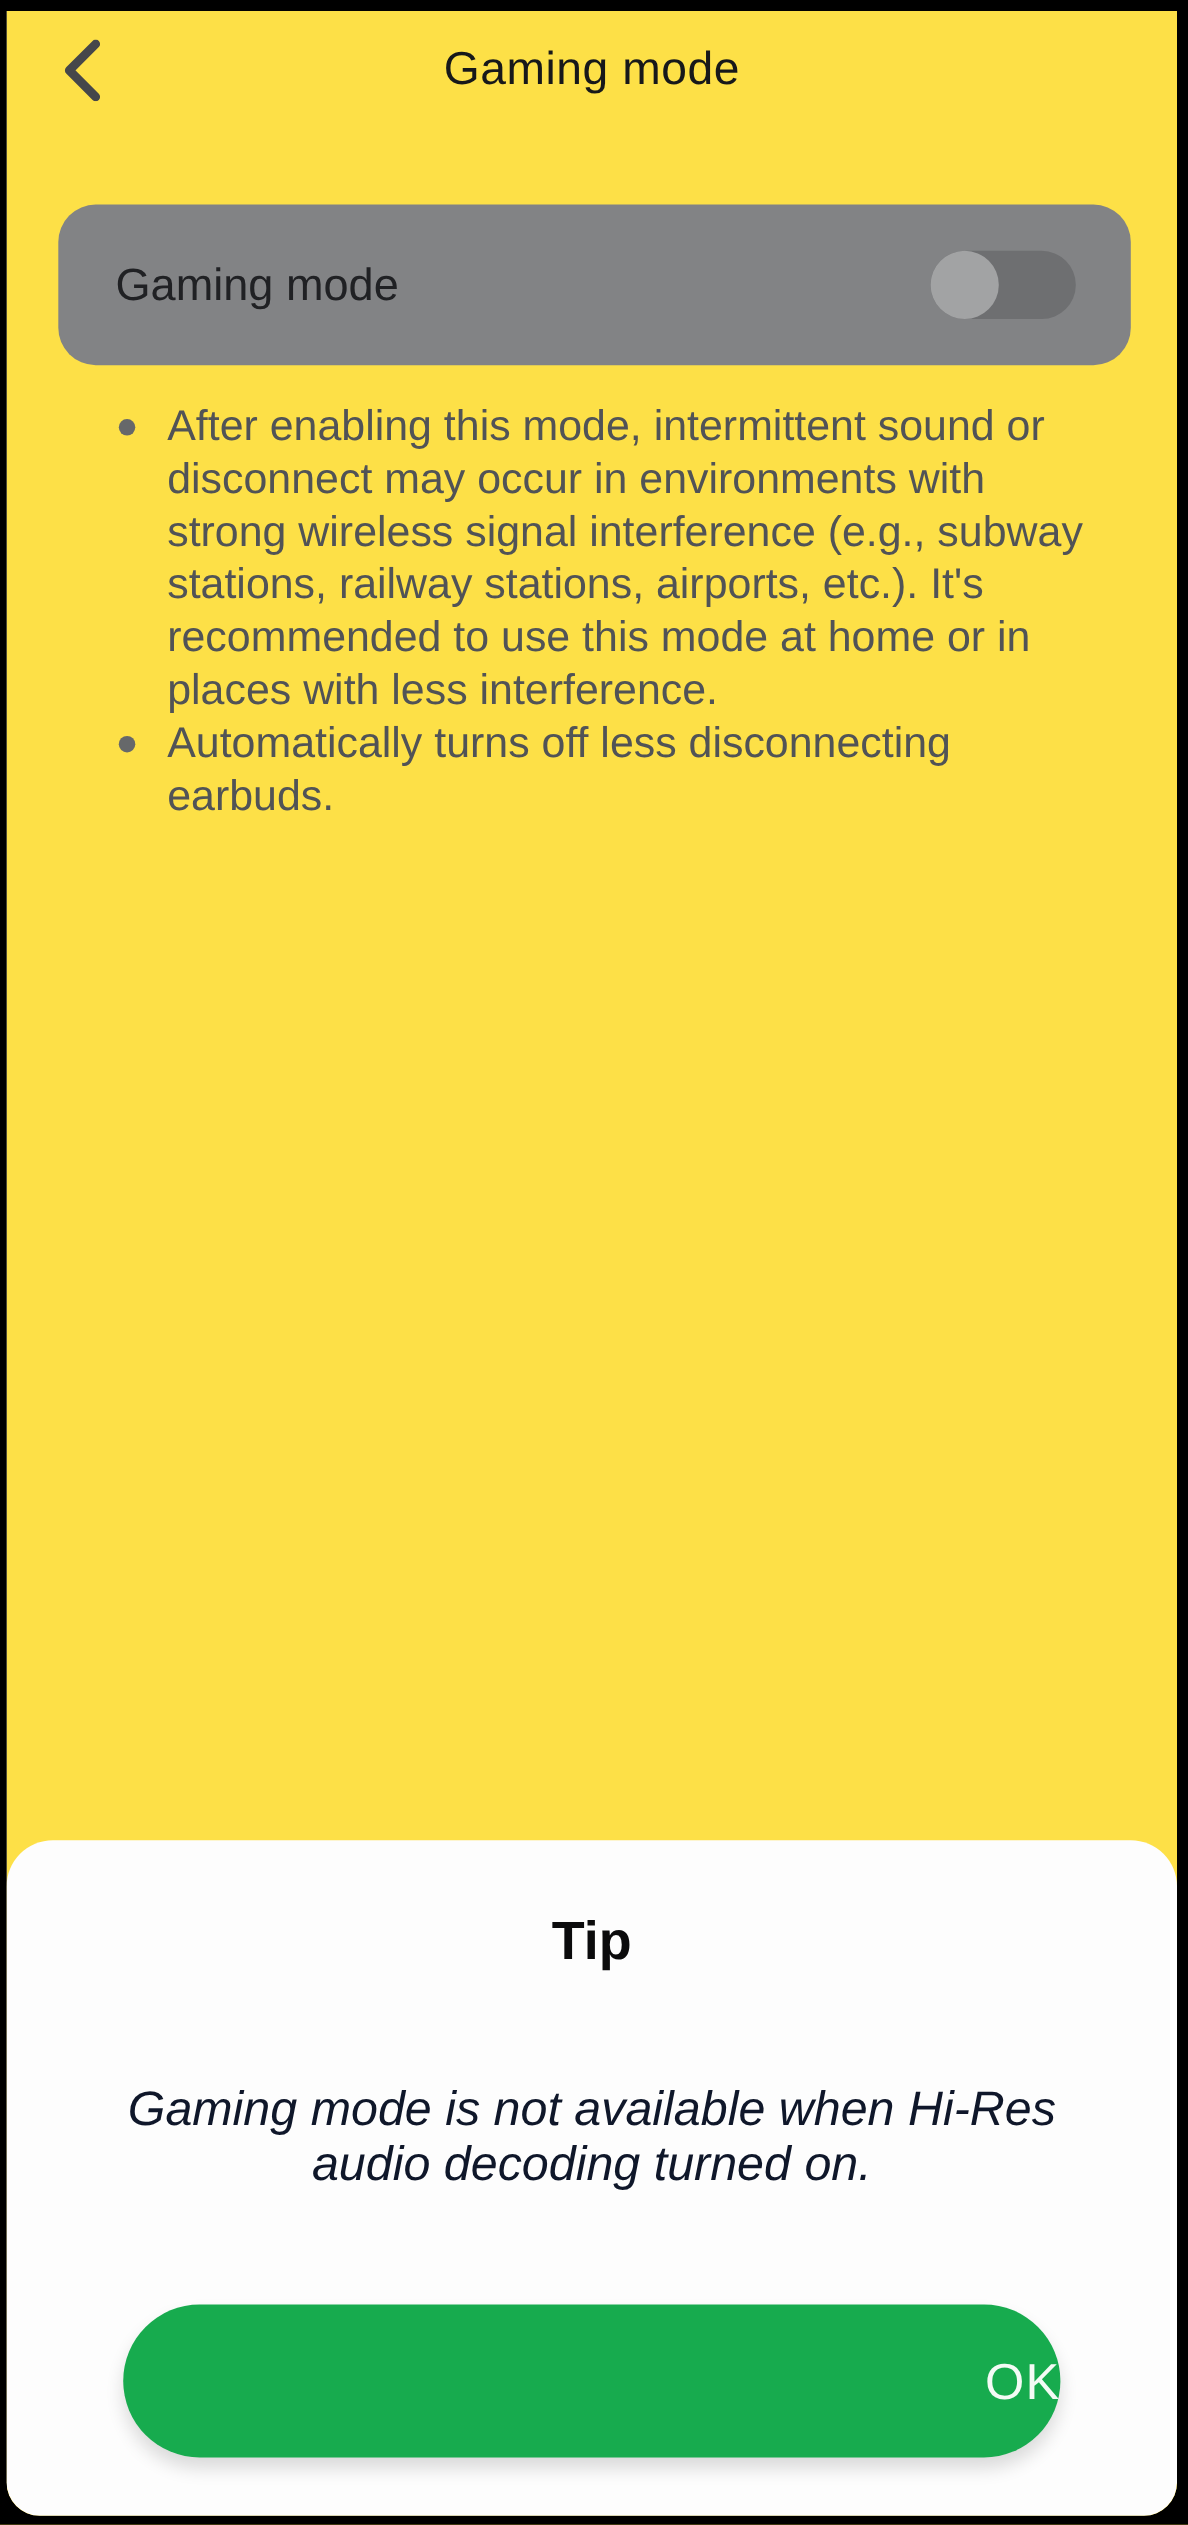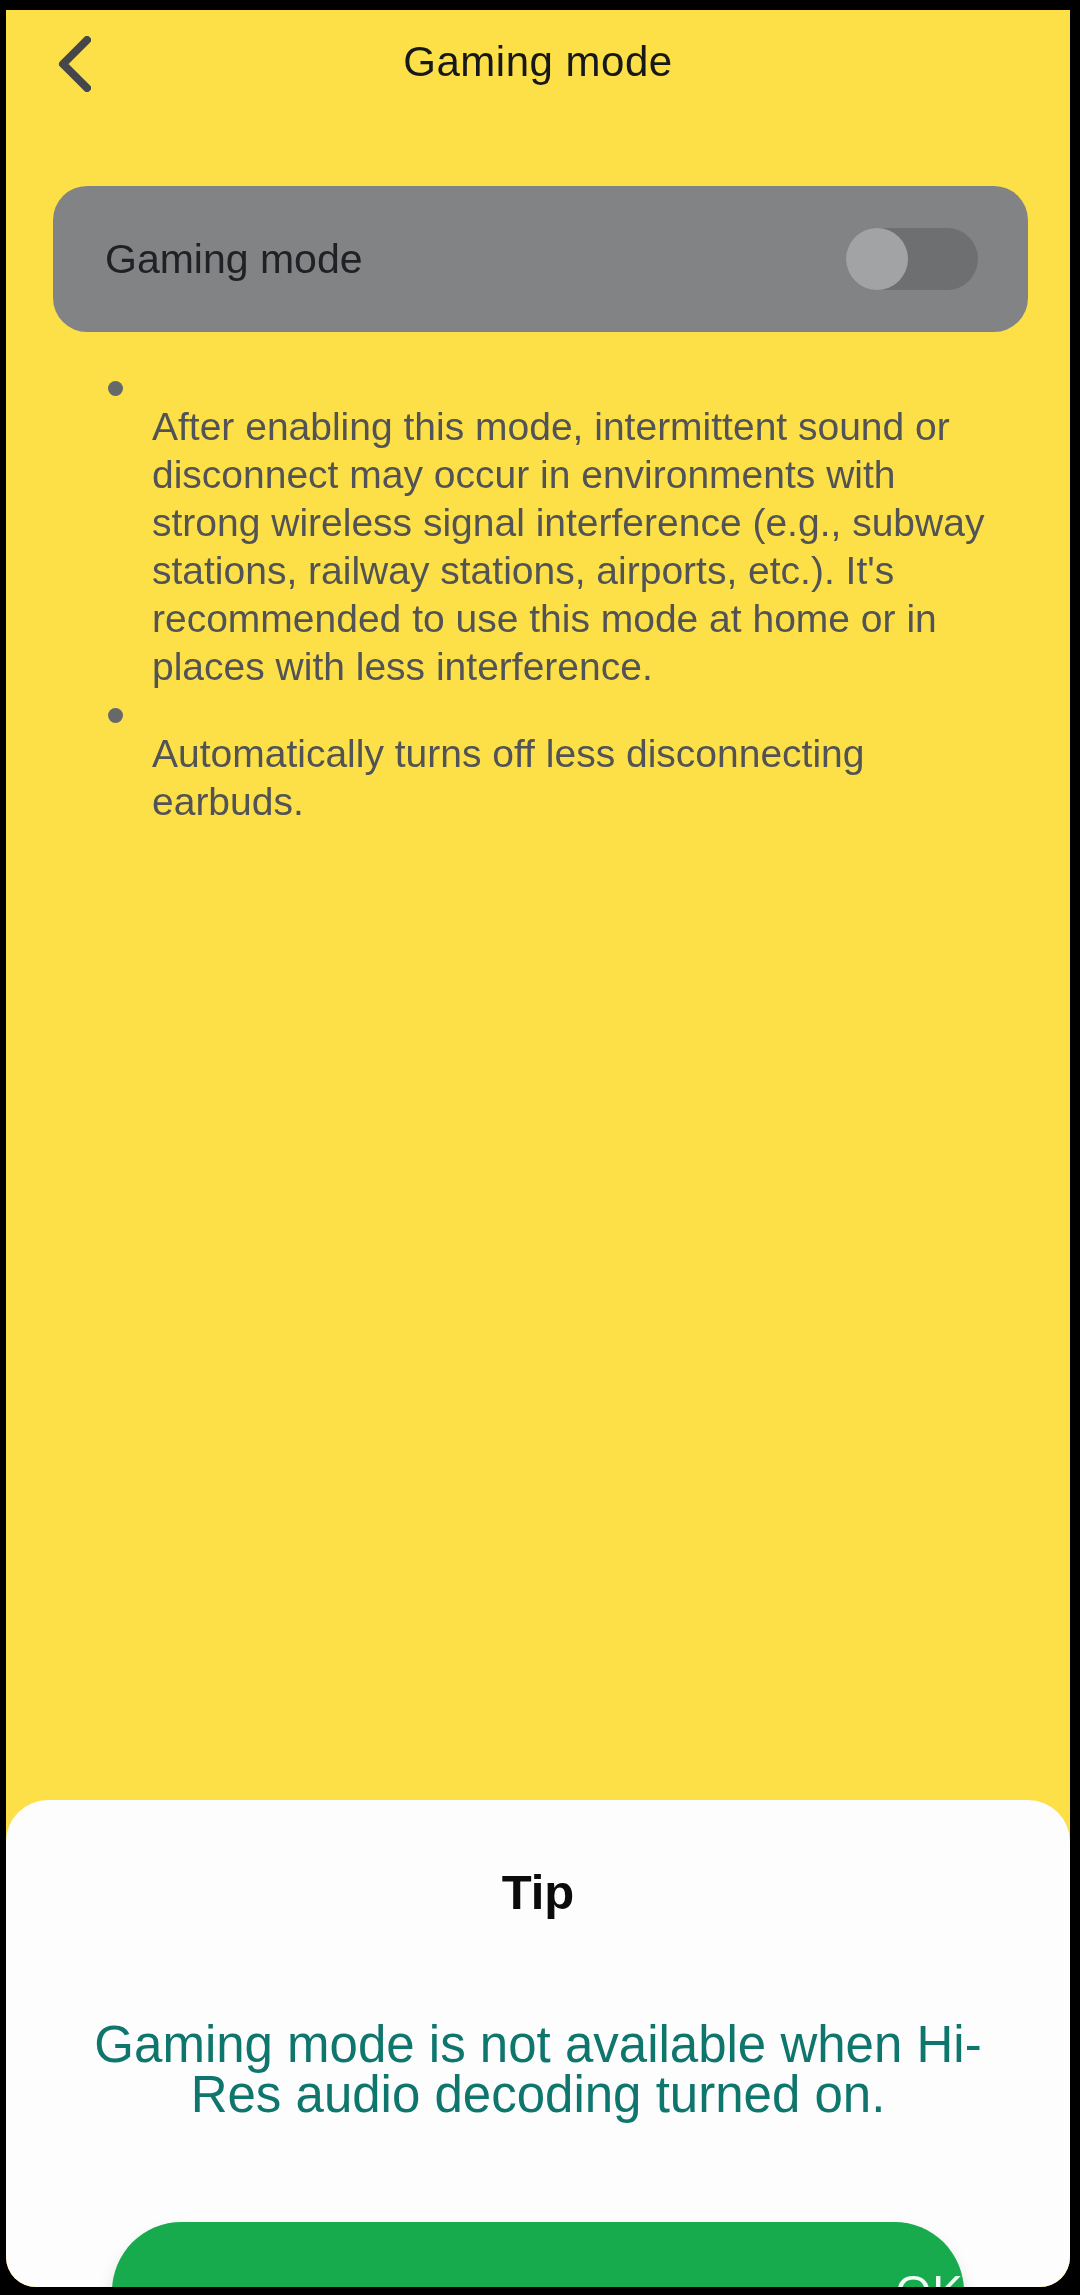--- a/index.html
+++ b/index.html
@@ -58,38 +58,38 @@
   .notes { margin: 32px 46px 0 48px; list-style: none; }
   .note-item { display: flex; padding-left: 54px; }
   .note-item .dot {
     flex: none;
     width: 15px; height: 15px; border-radius: 50%;
     background: #66686a;
     margin: 17px 29px 0 0;
   }
   .note-text {
     max-width: 845px;
-    font-size: 39px; line-height: 48px; color: #515356; margin-top: 39px;
+    font-size: 39px; line-height: 48px; color: #515356;
   }
   .scrim { position: absolute; inset: 0; background: rgba(0,0,0,0); }
   
   .sheet {
     position: absolute; left: 0; right: 0; bottom: 0;
-    height: 487px;
+    height: 614px;
     background: #fdfdfd;
     border-radius: 42px 42px 30px 30px;
     text-align: center;
   }
   .dialog-title {
     padding-top: 64px;
     font-size: 49px; font-weight: 700; color: #0b0b0c;
   }
   .dialog-message {
     margin: 100px 88px 0 88px;
-    font-size: 51px; line-height: 50px; color: #0f766e;
+    font-size: 44px; line-height: 50px; color: #0f172a; font-style: italic;
   }
   .ok-btn {
     display: block;
     margin: 102px auto 0 auto;
     width: 852px; height: 139px;
     border: none; border-radius: 70px;
     background: #17ab4e;
     box-shadow: 0 10px 16px rgba(0,0,0,0.14);
     font-family: inherit;
     font-size: 46px; font-weight: 500; color: #f3fbf5;

